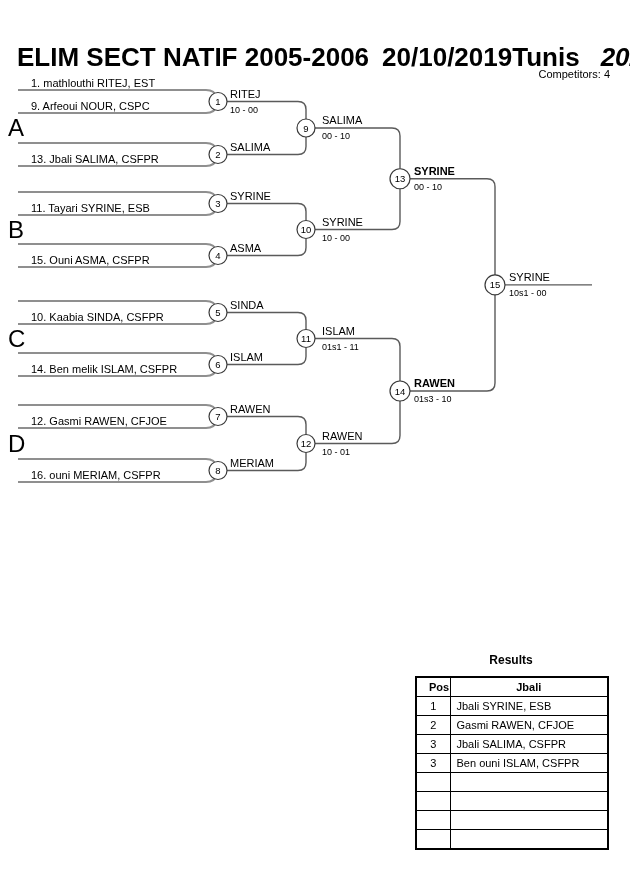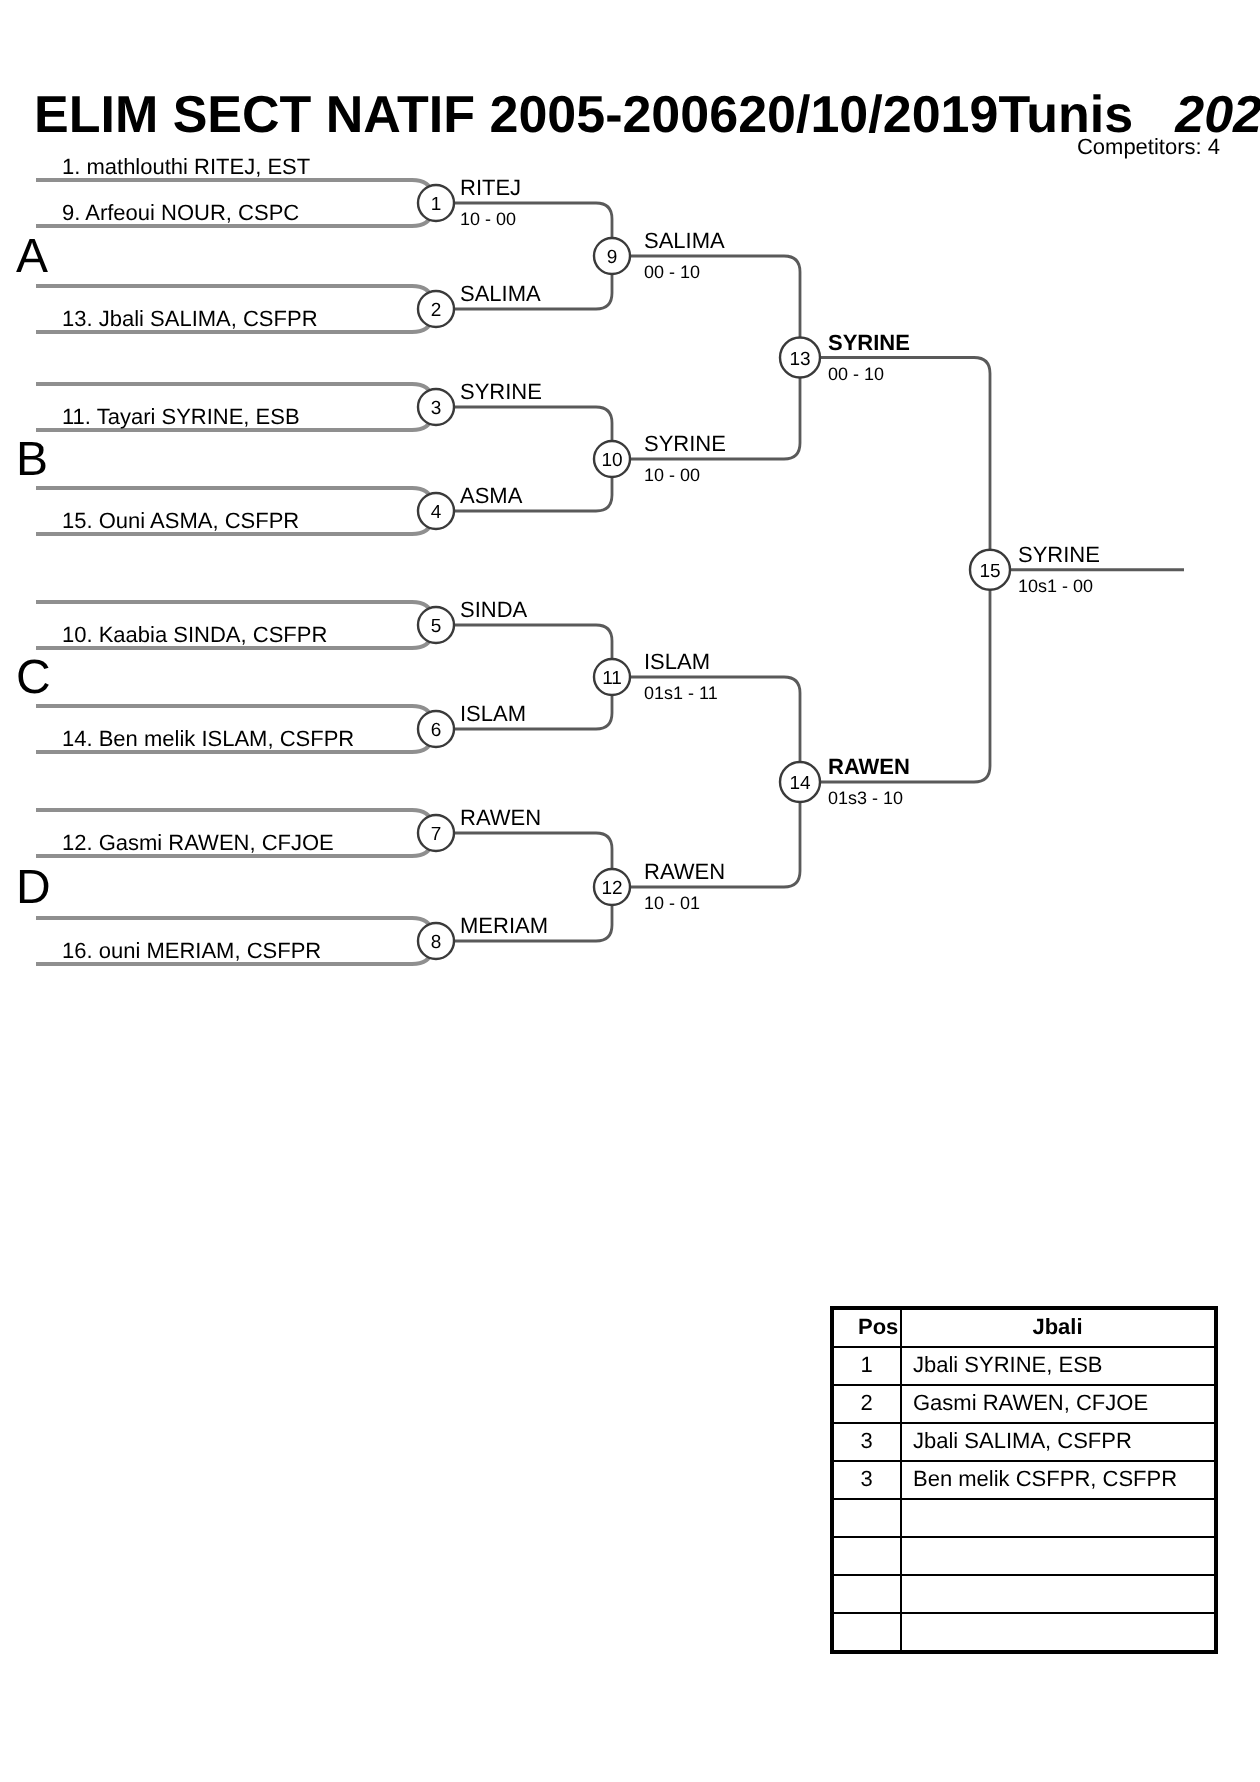--- a/index.html
+++ b/index.html
@@ -5,21 +5,21 @@
   html,body{margin:0;padding:0;}
   body{
     width:630px;height:891px;background:#fff;overflow:hidden;
     font-family:"Liberation Sans", sans-serif;color:#000;position:relative;
   }
   .page{position:absolute;left:0;top:0;width:630px;height:891px;background:#fff;}
   .title-row{
     position:absolute;left:17px;top:42px;display:flex;align-items:baseline;
     font-weight:bold;font-size:26px;white-space:nowrap;letter-spacing:0px;
   }
-  .title-row .tp2{}
+  .title-row .tp2{margin-left:13px;}
   .title-row .tp3{}
   .title-row .tp4{margin-left:21px;font-style:italic;}
   .competitors{
     position:absolute;top:68px;right:20px;font-size:11px;
   }
   #bracket-svg{position:absolute;left:0;top:0;}
   .feeder{stroke:#8f8f8f;stroke-width:2;fill:none;}
   .conn{stroke:#5a5a5a;stroke-width:1.4;fill:none;}
   .match-circle{fill:#fff;stroke:#3a3a3a;stroke-width:1.2;}
   text{fill:#000;}
@@ -147,20 +147,21 @@
       <text x="495" y="288.375" class="match-number" text-anchor="middle">15</text>
       <text x="509" y="280.875" class="winner-label">SYRINE</text>
       <text x="509" y="295.875" class="match-score">10s1 - 00</text>
       <text x="8" y="136" class="group-letter">A</text>
       <text x="8" y="237.5" class="group-letter">B</text>
       <text x="8" y="346.5" class="group-letter">C</text>
       <text x="8" y="451.5" class="group-letter">D</text>
     </svg>
 
   <div class="results-block">
+    <div class="results-title">Results</div>
     <table class="results">
       <colgroup>
           <col style="width:34px">
           <col style="width:158px">
         </colgroup>
       <thead>
         <tr>
           <th>Pos</th>
           <th>Jbali</th>
         </tr>
@@ -173,21 +174,21 @@
           <tr>
             <td class="pos-cell">2</td>
             <td>Gasmi RAWEN, CFJOE</td>
           </tr>
           <tr>
             <td class="pos-cell">3</td>
             <td>Jbali SALIMA, CSFPR</td>
           </tr>
           <tr>
             <td class="pos-cell">3</td>
-            <td>Ben melik CSFPR, CSFPR</td>
+            <td>Ben ouni ISLAM, CSFPR</td>
           </tr>
           <tr>
             <td class="pos-cell"></td>
             <td></td>
           </tr>
           <tr>
             <td class="pos-cell"></td>
             <td></td>
           </tr>
           <tr>

